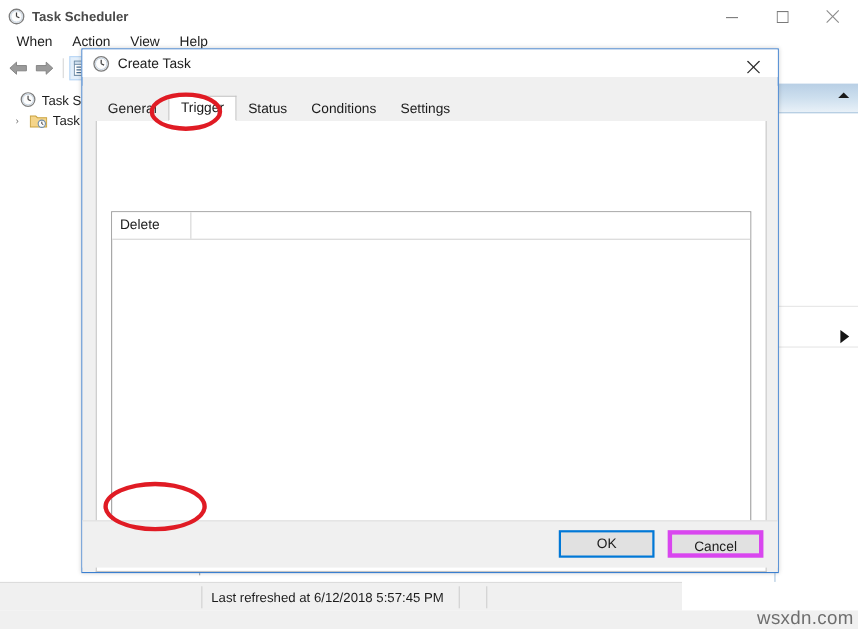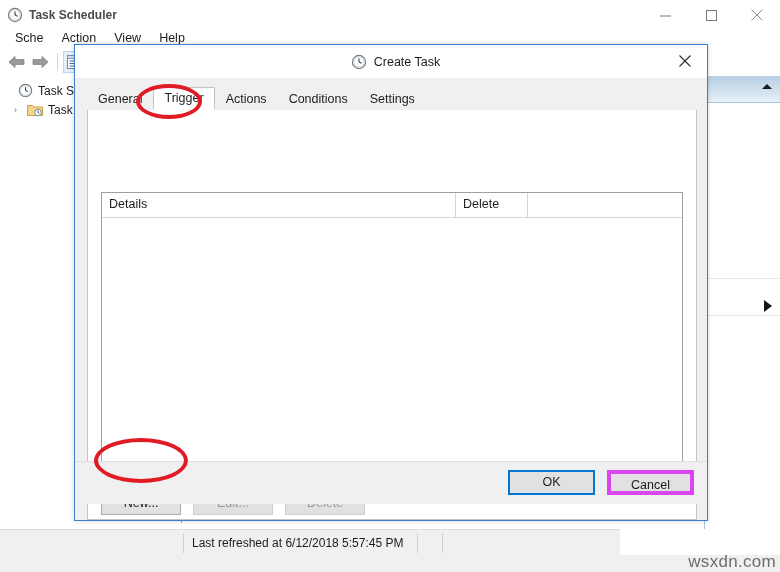--- a/index.html
+++ b/index.html
@@ -221,26 +221,25 @@
   #dialog {
     position: absolute;
     left: 74px; top: 44px;
     width: 634px; height: 477px;
     background: #f0f0f0;
     border: 1px solid #3a7fd0;
     box-sizing: border-box;
     box-shadow: 0 0 4px rgba(0,0,0,0.18);
   }
   #dlg-titlebar {
-    height: 33px;
+    height: 25px;
     background: #ffffff;
     display: flex;
     align-items: center;
     position: relative;
-    justify-content: center;
   }
   #dlg-titlebar .dlg-icon {
     margin-left: 9px;
     margin-right: 7px;
     width: 16px; height: 16px;
     display: block;
   }
   #dlg-titlebar .dlg-title {
     font-size: 12.5px;
     color: #1c1c1c;
@@ -351,21 +350,21 @@
   }
   .dlg-btn.disabled {
     color: #9b9b9b;
     border-color: #cfcfcf;
     background: #e1e1e1;
   }
 
   
   #dlg-footer {
     position: absolute;
-    left: 0; bottom: 16px;
+    left: 0; bottom: 4px;
     width: 100%; height: 42px;
     background: #f0f0f0;
     border-top: 1px solid #dfdfdf;
   }
   .foot-btn {
     position: absolute;
     top: 8px;
     width: 87px; height: 25px;
     font-size: 12.5px;
     line-height: 23px;
@@ -425,21 +424,21 @@
       <div class="win-btn">
         <svg width="12" height="12" viewBox="0 0 12 12">
             <line x1="0.5" y1="0.5" x2="11.5" y2="11.5" stroke="#8a8a8a" stroke-width="1"></line>
             <line x1="11.5" y1="0.5" x2="0.5" y2="11.5" stroke="#8a8a8a" stroke-width="1"></line>
           </svg>
       </div>
     </div>
   </div>
 
   <div id="menubar">
-    <div class="menu-item">Sche</div>
+    <div class="menu-item">When</div>
     <div class="menu-item">Action</div>
     <div class="menu-item">View</div>
     <div class="menu-item">Help</div>
   </div>
 
   <div id="toolbar">
     <div class="tool-btn">
       <svg width="17" height="14" viewBox="0 0 17 14">
         <polygon points="1,7 7,1.5 7,4.6 16,4.6 16,9.4 7,9.4 7,12.5" fill="#9b9b9b" stroke="#7d7d7d" stroke-width="0.8"></polygon>
       </svg>
@@ -534,31 +533,30 @@
         <line x1="11.5" y1="0.5" x2="0.5" y2="11.5" stroke="#2b2b2b" stroke-width="1.1"></line>
       </svg>
     </div>
   </div>
 
   <div id="dlg-body">
 
     <div id="tabstrip">
       <div class="tab">General</div>
       <div class="tab active">Trigger</div>
-      <div class="tab">Actions</div>
+      <div class="tab">Status</div>
       <div class="tab">Conditions</div>
       <div class="tab">Settings</div>
     </div>
 
     <div id="tabpanel">
 
 
       <div id="trigger-list">
         <div id="trigger-header">
-          <div class="col col-details">Details</div>
           <div class="col col-status">Delete</div>
           <div class="col col-extra"></div>
         </div>
         <div></div>
       </div>
 
       <div id="btn-row">
         <div class="dlg-btn">New...</div>
         <div class="dlg-btn disabled">Edit...</div>
         <div class="dlg-btn disabled">Delete</div>

